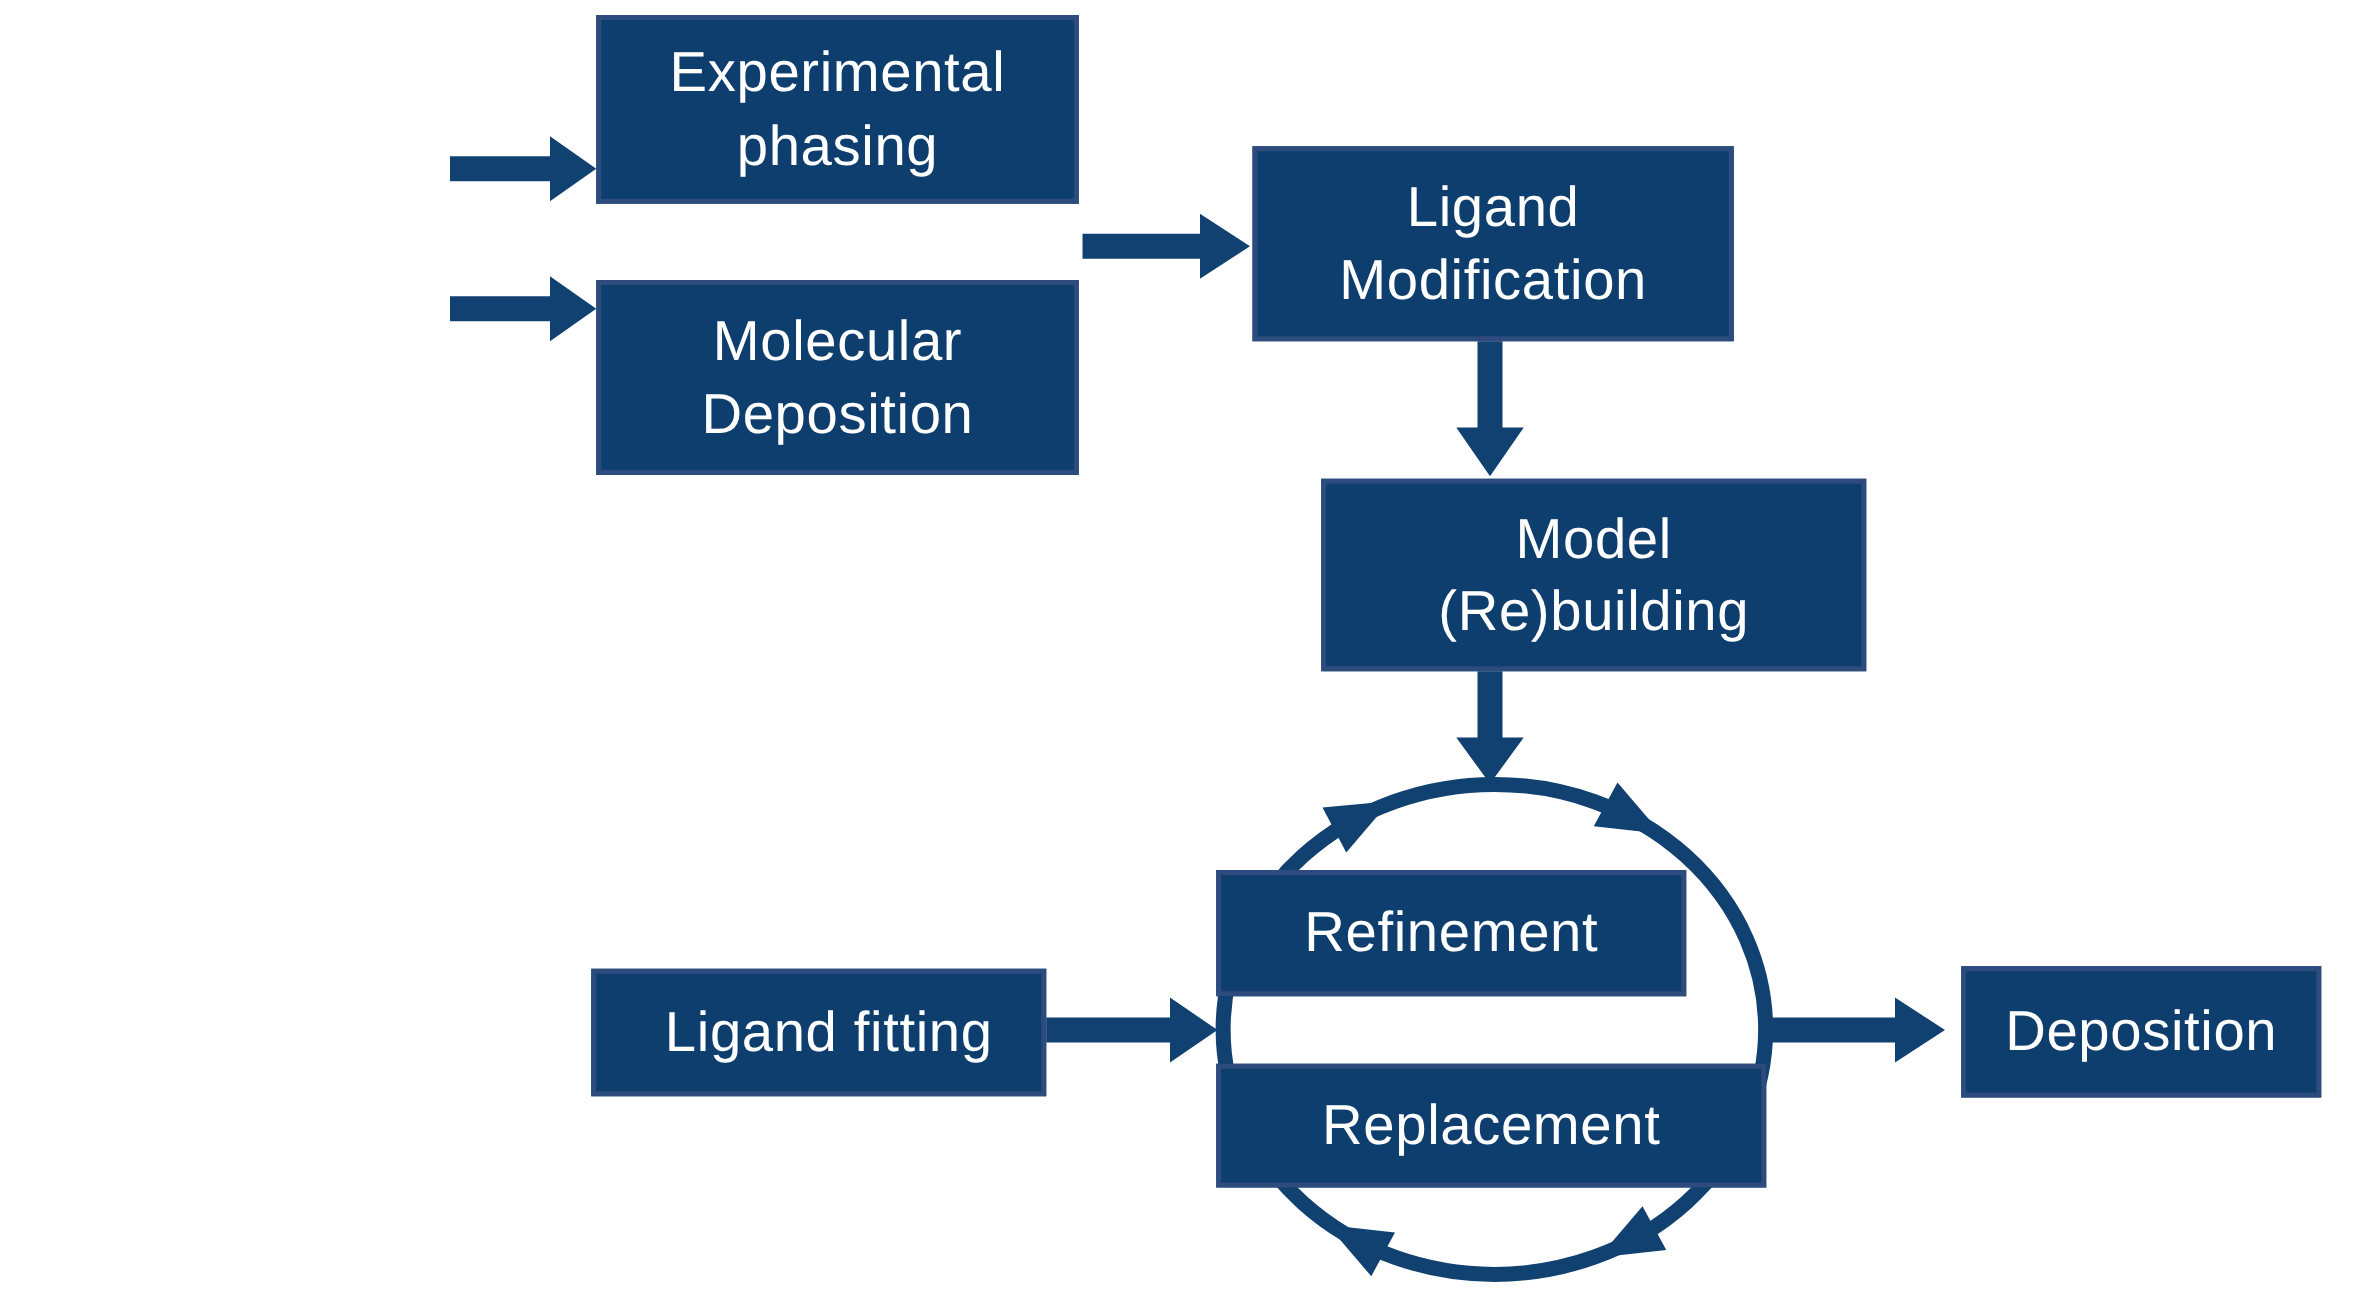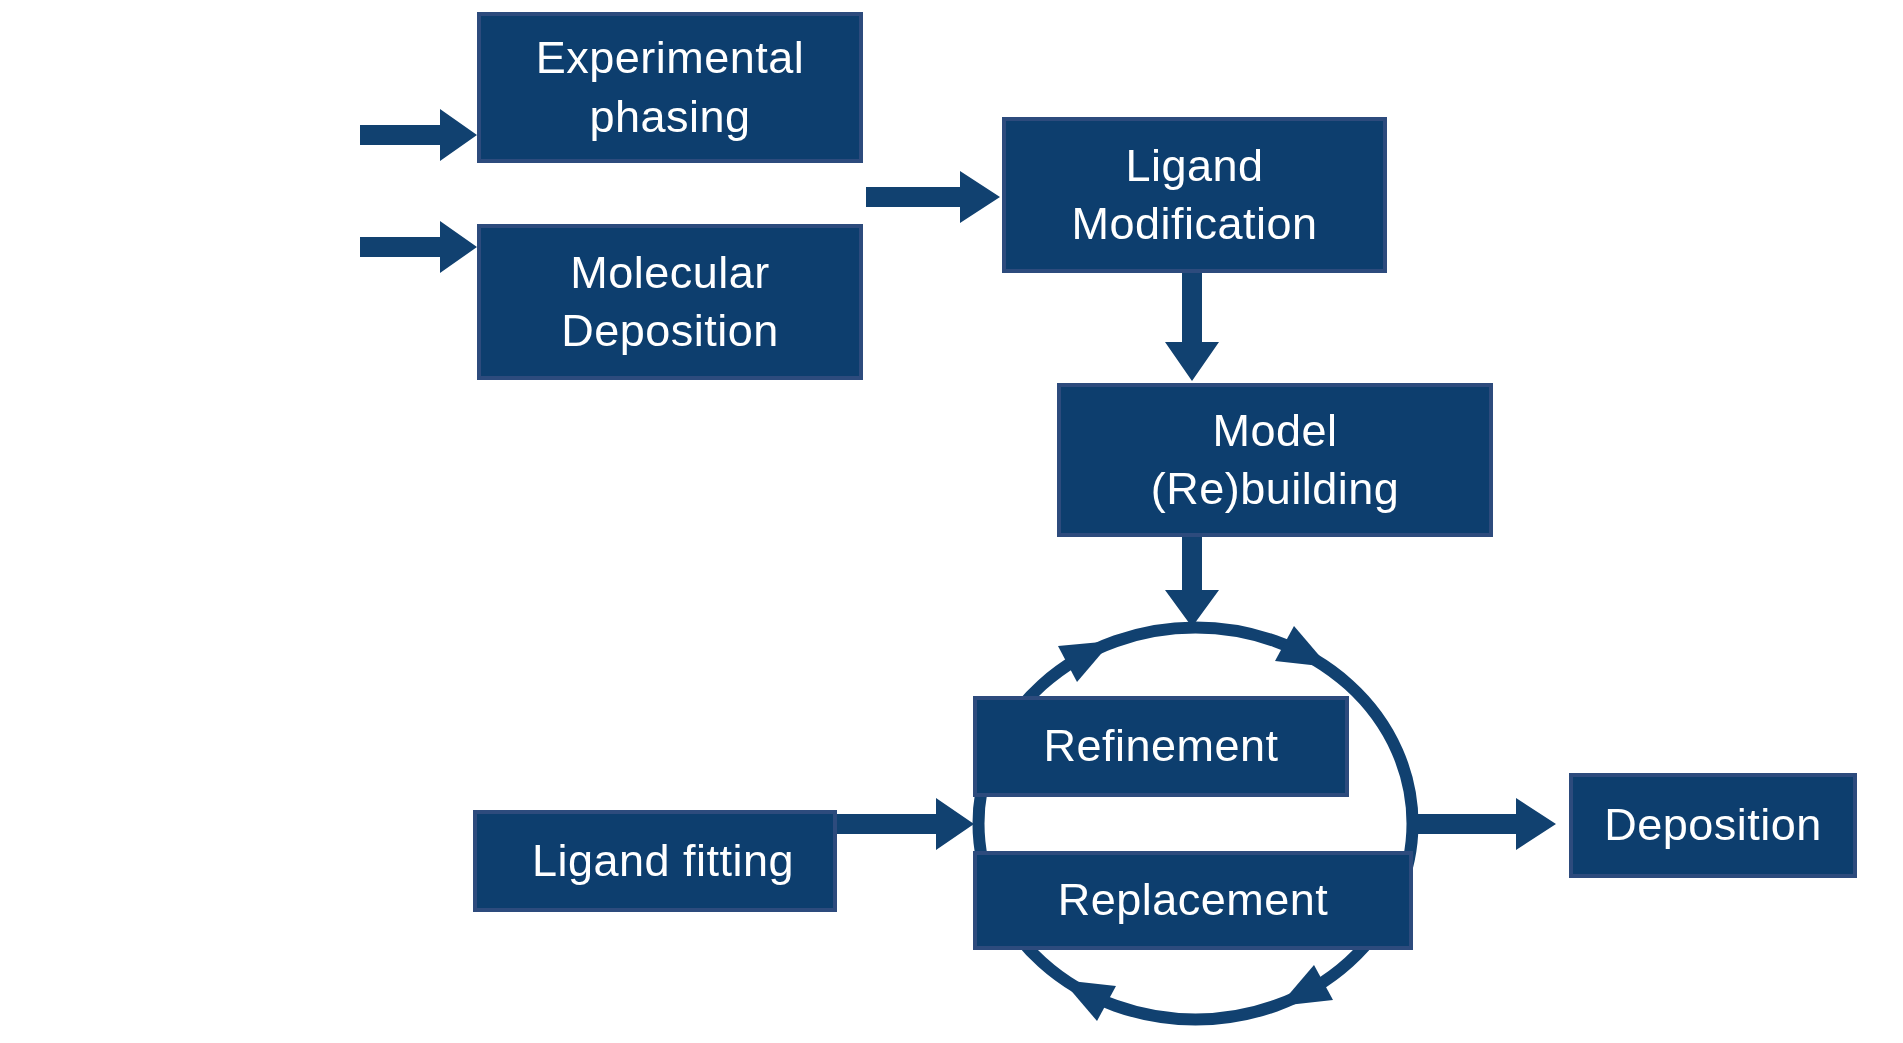--- a/index.html
+++ b/index.html
@@ -95,21 +95,21 @@
   </div>
 
   <div class="box" style="left:973px; top:696px; width:376px; height:101px;">
     <span class="label">Refinement</span>
   </div>
 
   <div class="box" style="left:973px; top:851px; width:440px; height:99px;">
     <span class="label">Replacement</span>
   </div>
 
-  <div class="box" style="left:473px; top:810px; width:364px; height:102px;padding-left:16px;">
+  <div class="box" style="left:473px; top:775px; width:364px; height:102px;padding-left:16px;">
     <span class="label">Ligand fitting</span>
   </div>
 
   <div class="box" style="left:1569px; top:773px; width:288px; height:105px;">
     <span class="label">Deposition</span>
   </div>
 
 </div>
 
 </body></html>

